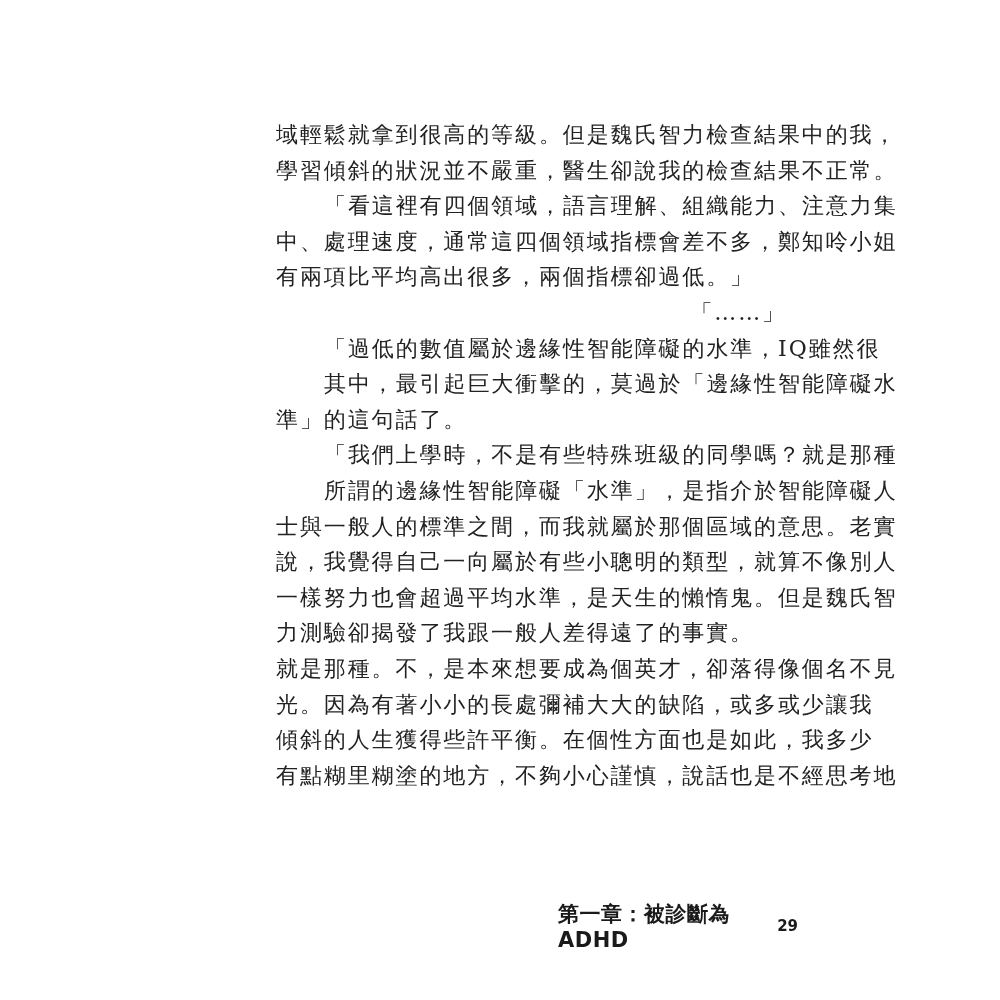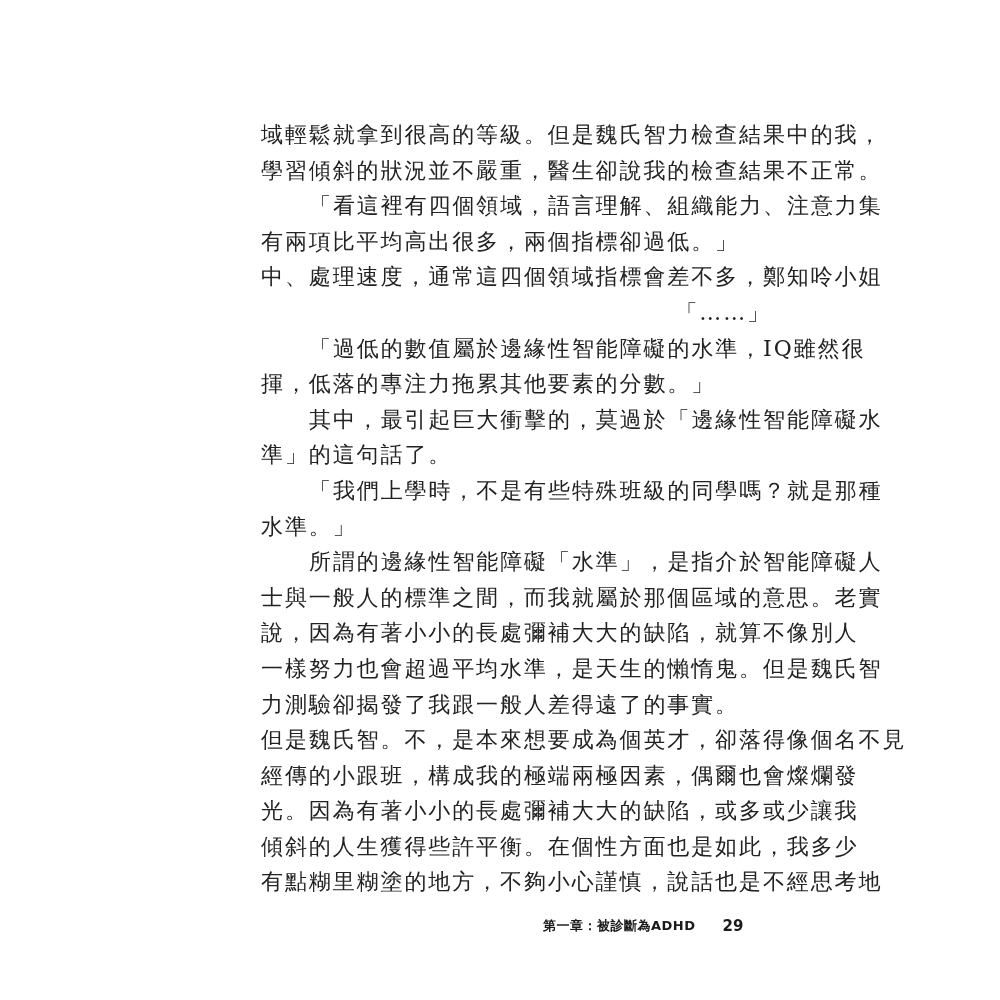--- a/index.html
+++ b/index.html
@@ -10,21 +10,21 @@
     body {
       width: 1000px;
       height: 1000px;
       position: relative;
       overflow: hidden;
       font-family: "DejaVu Serif", "Liberation Serif", serif;
       color: #1e1e1e;
     }
     .page {
       position: absolute;
-      left: 3px; top: 0;
+      left: 18px; top: 0;
       width: 856px; height: 1000px;
       background: #ffffff;
     }
     .text-block {
       position: absolute;
       left: 258px;
       top: 117px;
       width: 510px;
     }
     .line {
@@ -43,57 +43,54 @@
       position: absolute;
       top: 912px;
       left: 540px;
       width: 240px;
       height: 28px;
       display: flex;
       align-items: center;
     }
     .footer-chapter {
       font-family: "DejaVu Sans", "Liberation Sans", sans-serif;
-      font-size: 13px;
+      font-size: 21px;
       font-weight: bold;
       color: #1a1a1a;
       letter-spacing: 0.5px;
     }
     .footer-page {
       font-family: "DejaVu Sans", "Liberation Sans", sans-serif;
       font-size: 15px;
       font-weight: bold;
       color: #1a1a1a;
       margin-left: 27px;
     }
   </style>
 </head>
 <body>
 
 <div class="page">
   <div class="text-block">
     <div class="line">域輕鬆就拿到很高的等級。但是魏氏智力檢查結果中的我，</div>
     <div class="line">學習傾斜的狀況並不嚴重，醫生卻說我的檢查結果不正常。</div>
     <div class="line indent">「看這裡有四個領域，語言理解、組織能力、注意力集</div>
+    <div class="line">中、處理速度，通常這四個領域指標會差不多，鄭知呤小姐</div>
     <div class="line">有兩項比平均高出很多，兩個指標卻過低。」</div>
-    <div class="line">中、處理速度，通常這四個領域指標會差不多，鄭知呤小姐</div>
     <div class="line indent">「……」</div>
     <div class="line indent">「過低的數值屬於邊緣性智能障礙的水準，IQ雖然很</div>
-    <div class="line">揮，低落的專注力拖累其他要素的分數。」</div>
     <div class="line indent">其中，最引起巨大衝擊的，莫過於「邊緣性智能障礙水</div>
     <div class="line">準」的這句話了。</div>
     <div class="line indent">「我們上學時，不是有些特殊班級的同學嗎？就是那種</div>
-    <div class="line">水準。」</div>
     <div class="line indent">所謂的邊緣性智能障礙「水準」，是指介於智能障礙人</div>
     <div class="line">士與一般人的標準之間，而我就屬於那個區域的意思。老實</div>
-    <div class="line">說，因為有著小小的長處彌補大大的缺陷，就算不像別人</div>
+    <div class="line">說，我覺得自己一向屬於有些小聰明的類型，就算不像別人</div>
     <div class="line">一樣努力也會超過平均水準，是天生的懶惰鬼。但是魏氏智</div>
     <div class="line">力測驗卻揭發了我跟一般人差得遠了的事實。</div>
-    <div class="line">但是魏氏智。不，是本來想要成為個英才，卻落得像個名不見</div>
-    <div class="line">經傳的小跟班，構成我的極端兩極因素，偶爾也會燦爛發</div>
+    <div class="line">就是那種。不，是本來想要成為個英才，卻落得像個名不見</div>
     <div class="line">光。因為有著小小的長處彌補大大的缺陷，或多或少讓我</div>
     <div class="line">傾斜的人生獲得些許平衡。在個性方面也是如此，我多少</div>
     <div class="line">有點糊里糊塗的地方，不夠小心謹慎，說話也是不經思考地</div>
   </div>
 
   <div class="footer">
     <span class="footer-chapter">第一章：被診斷為ADHD</span>
     <span class="footer-page">29</span>
   </div>
 </div>

